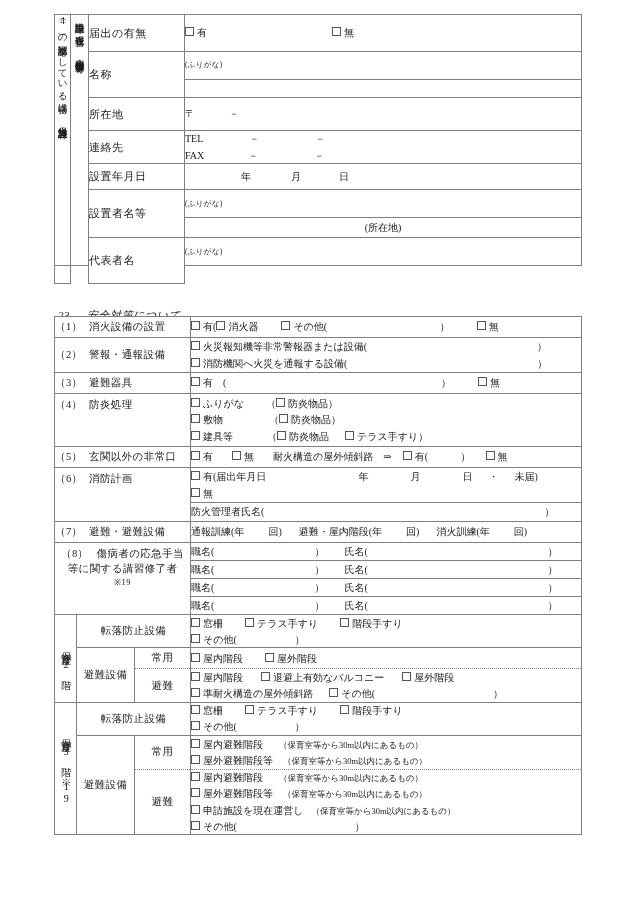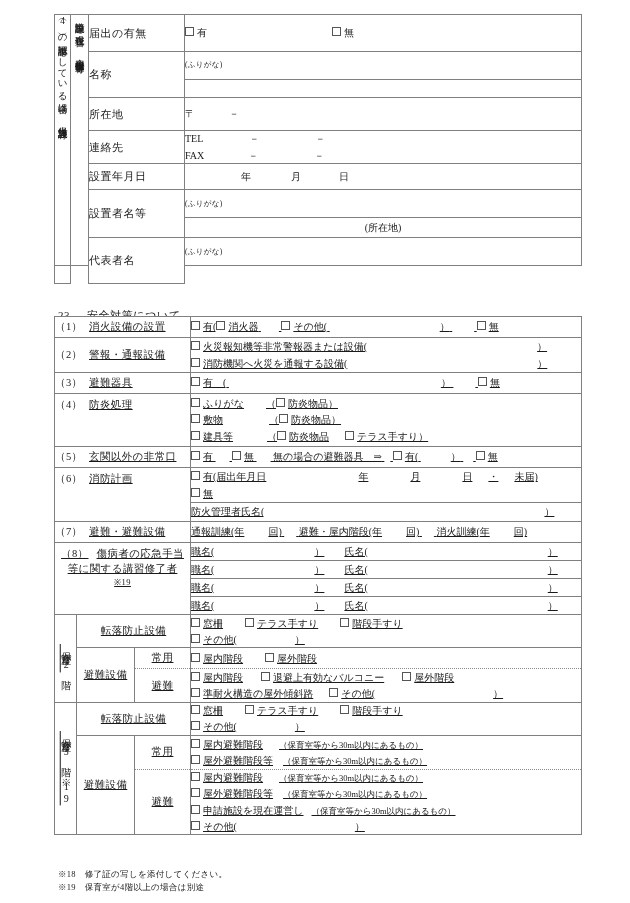--- a/index.html
+++ b/index.html
@@ -195,27 +195,27 @@
     <tr>
       <td rowspan="2" class="pad lbl1">代表者名</td>
       <td class="furi" style="height:11px">(ふりがな)</td>
     </tr>
     <tr>
           <td class="pad furi-blank"></td>
         </tr>
   </tbody>
     </table>
 
-  <div class="heading" style="position:absolute; left:54px; top:299px;">
+  <div class="heading" style="position:absolute; left:54px; top:299px;font-style:italic;">
     <span>23</span>
     <span class="sp" style="width:10px"></span>
     <span>安全対策について</span>
   </div>
 
-  <table class="form" style="position:absolute; left:54px; top:316px; width:527px;text-decoration:underline;">
+  <table class="form" style="position:absolute; left:54px; top:316px; width:527px;">
     <colgroup>
       <col style="width:22px">
         <col style="width:58px">
       <col style="width:56px">
         <col style="width:391px">
     </colgroup>
 
     <tbody>
         <tr>
       <td colspan="3" class="lbl2" style="height:20px">
@@ -271,21 +271,21 @@
     <tr>
       <td colspan="3" class="lbl2" style="height:20px">
         <span class="idx">（5）</span><span>玄関以外の非常口</span>
       </td>
       <td class="pad">
         <span class="line">
           <span class="cb"></span><span>有</span>
           <span class="sp" style="width:14px"></span>
           <span class="cb"></span><span>無</span>
           <span class="sp" style="width:14px"></span>
-          <span>無の場合の避難器具　⇒</span>
+          <span>耐火構造の屋外傾斜路　⇒</span>
           <span class="sp" style="width:6px"></span>
           <span class="cb"></span><span>有(</span>
           <span class="sp" style="width:30px"></span><span>）</span>
           <span class="sp" style="width:10px"></span>
           <span class="cb"></span><span>無</span>
         </span>
       </td>
     </tr>
 
     <tr>
@@ -400,18 +400,14 @@
       <td class="pad notop">
         <span class="line"><span class="cb"></span><span>屋内避難階段</span><span class="sp" style="width:16px"></span><span class="sm">（保育室等から30m以内にあるもの）</span></span>
         <span class="line"><span class="cb"></span><span>屋外避難階段等</span><span class="sp" style="width:10px"></span><span class="sm">（保育室等から30m以内にあるもの）</span></span>
         <span class="line"><span class="cb"></span><span>申請施設を現在運営し</span><span class="sp" style="width:8px"></span><span class="sm">（保育室等から30m以内にあるもの）</span></span>
         <span class="line"><span class="cb"></span><span>その他(</span><span class="sp" style="width:118px"></span><span>）</span></span>
       </td>
     </tr>
   </tbody>
     </table>
 
-  <div class="notes" style="position:absolute; left:54px; top:862px;">
-    <div>※18　修了証の写しを添付してください。</div>
-    <div>※19　保育室が4階以上の場合は別途</div>
-  </div>
 
 </div>
 
 </body></html>

